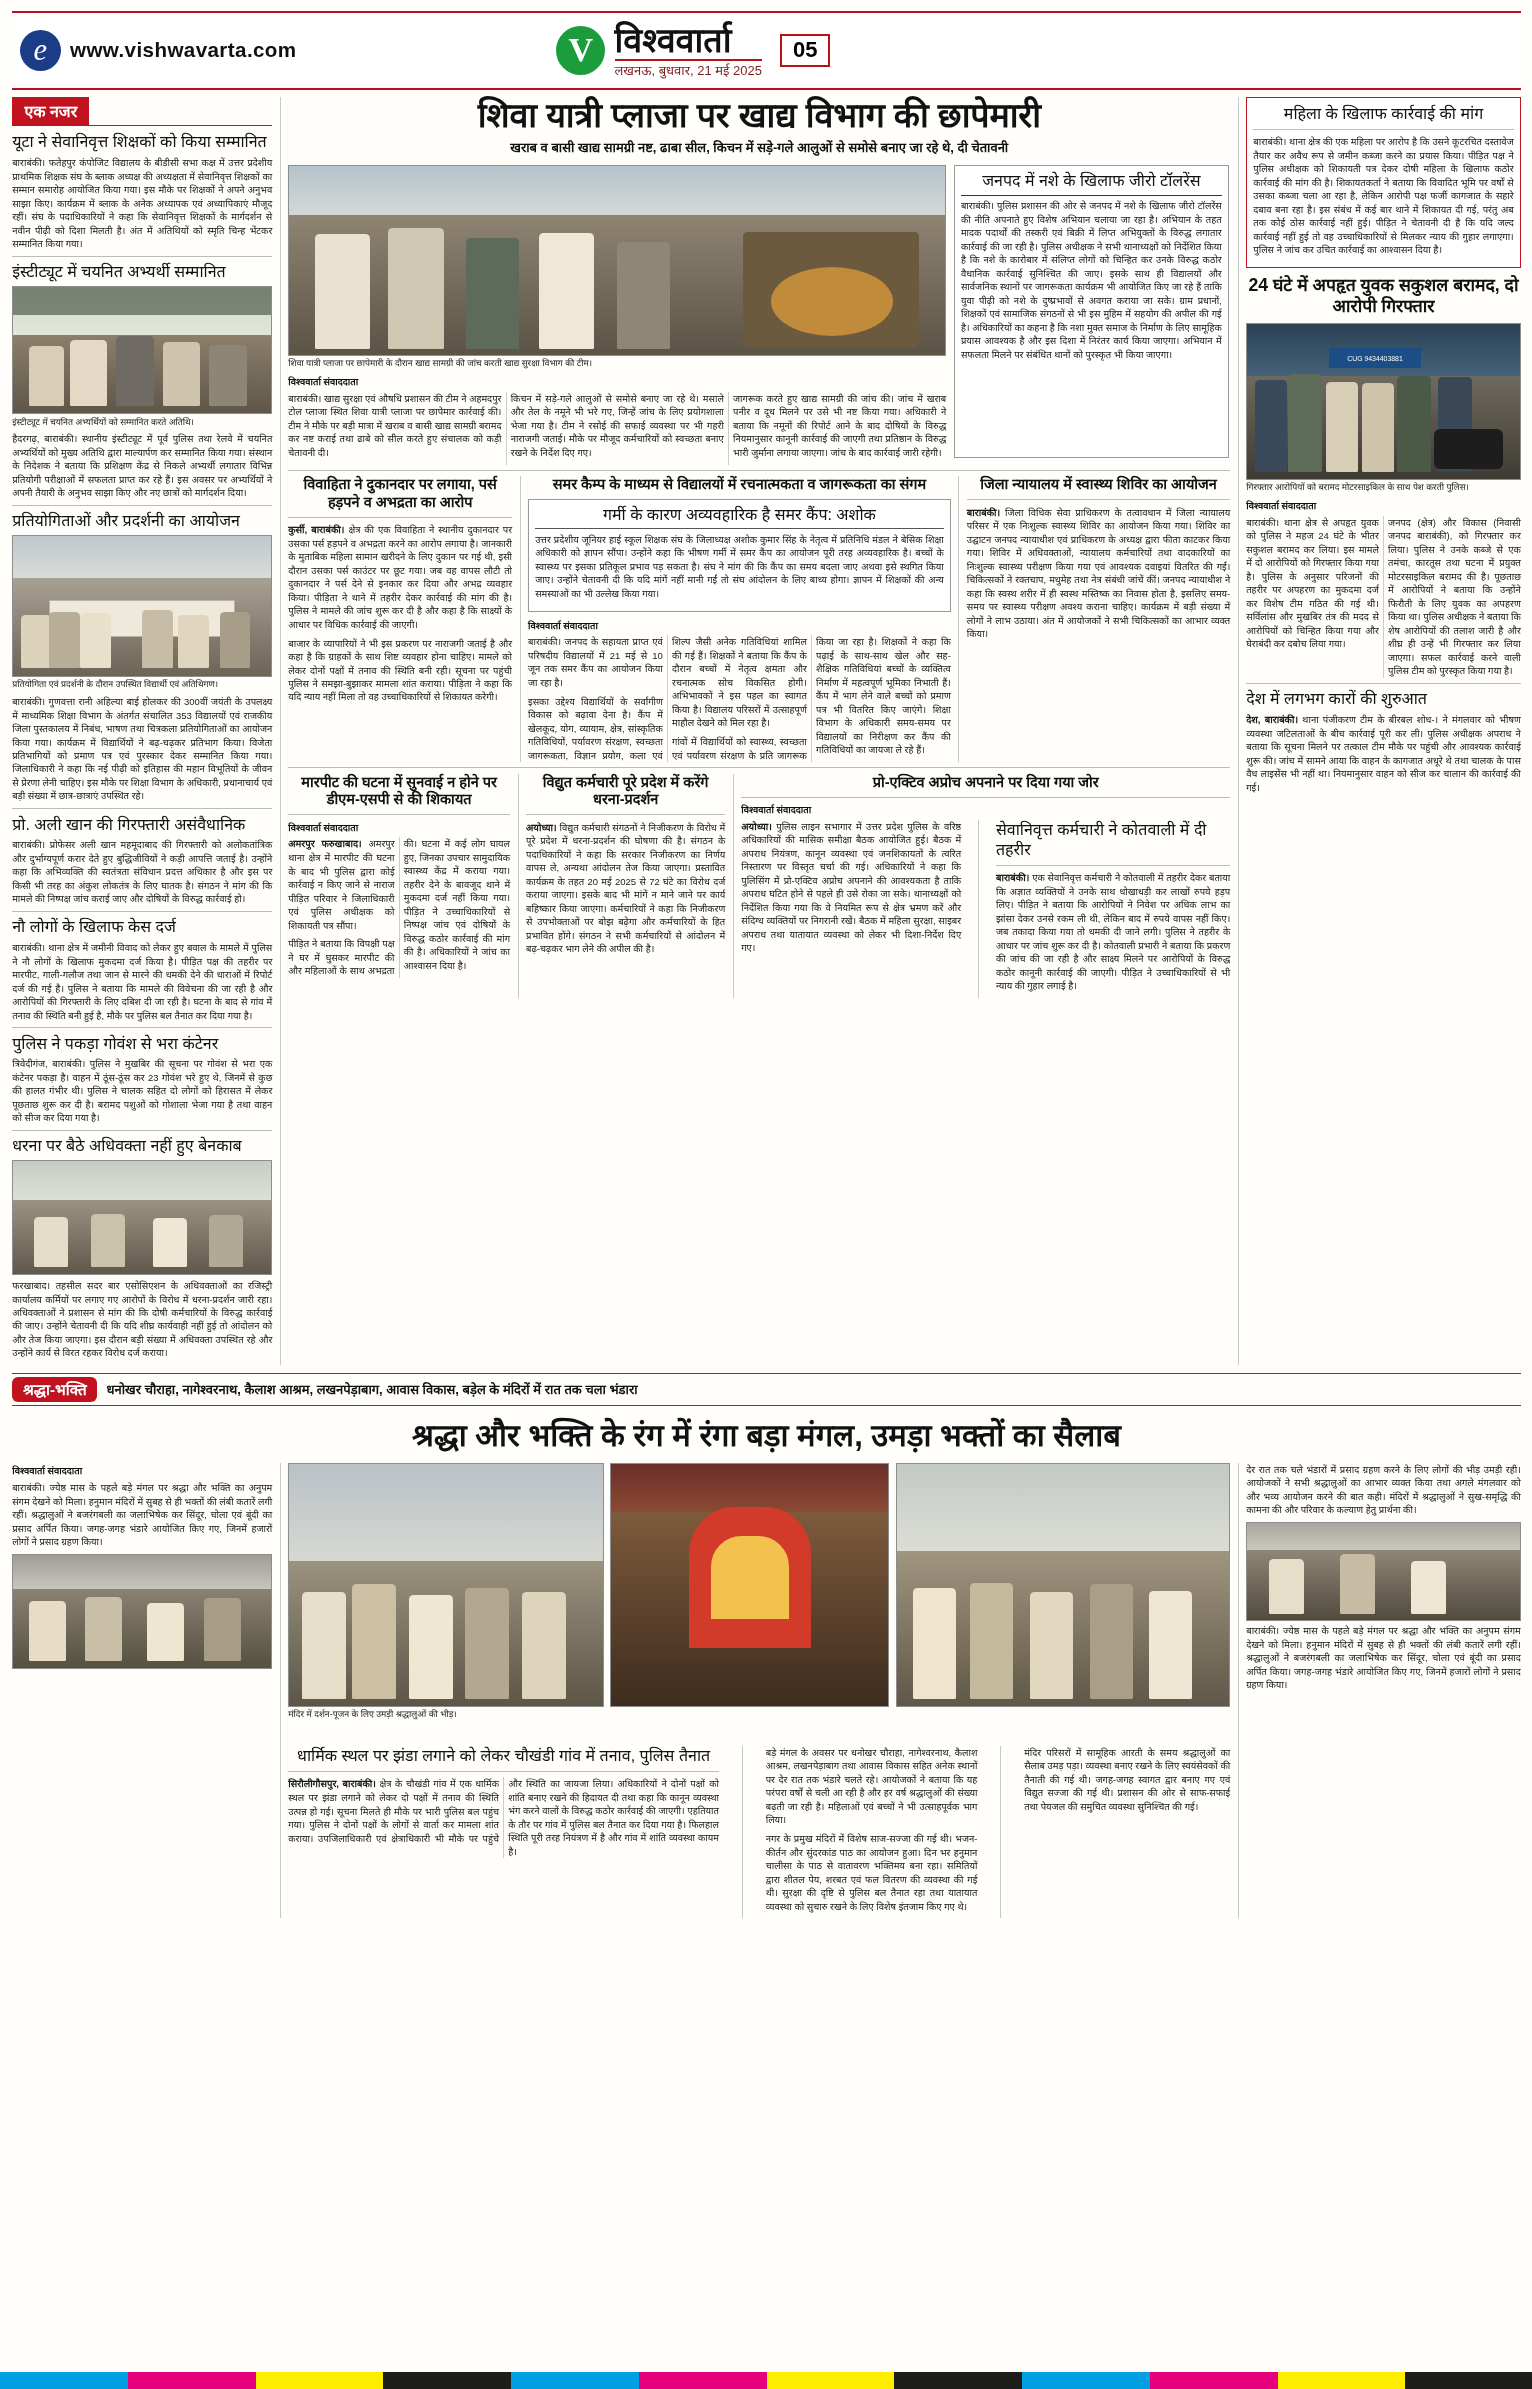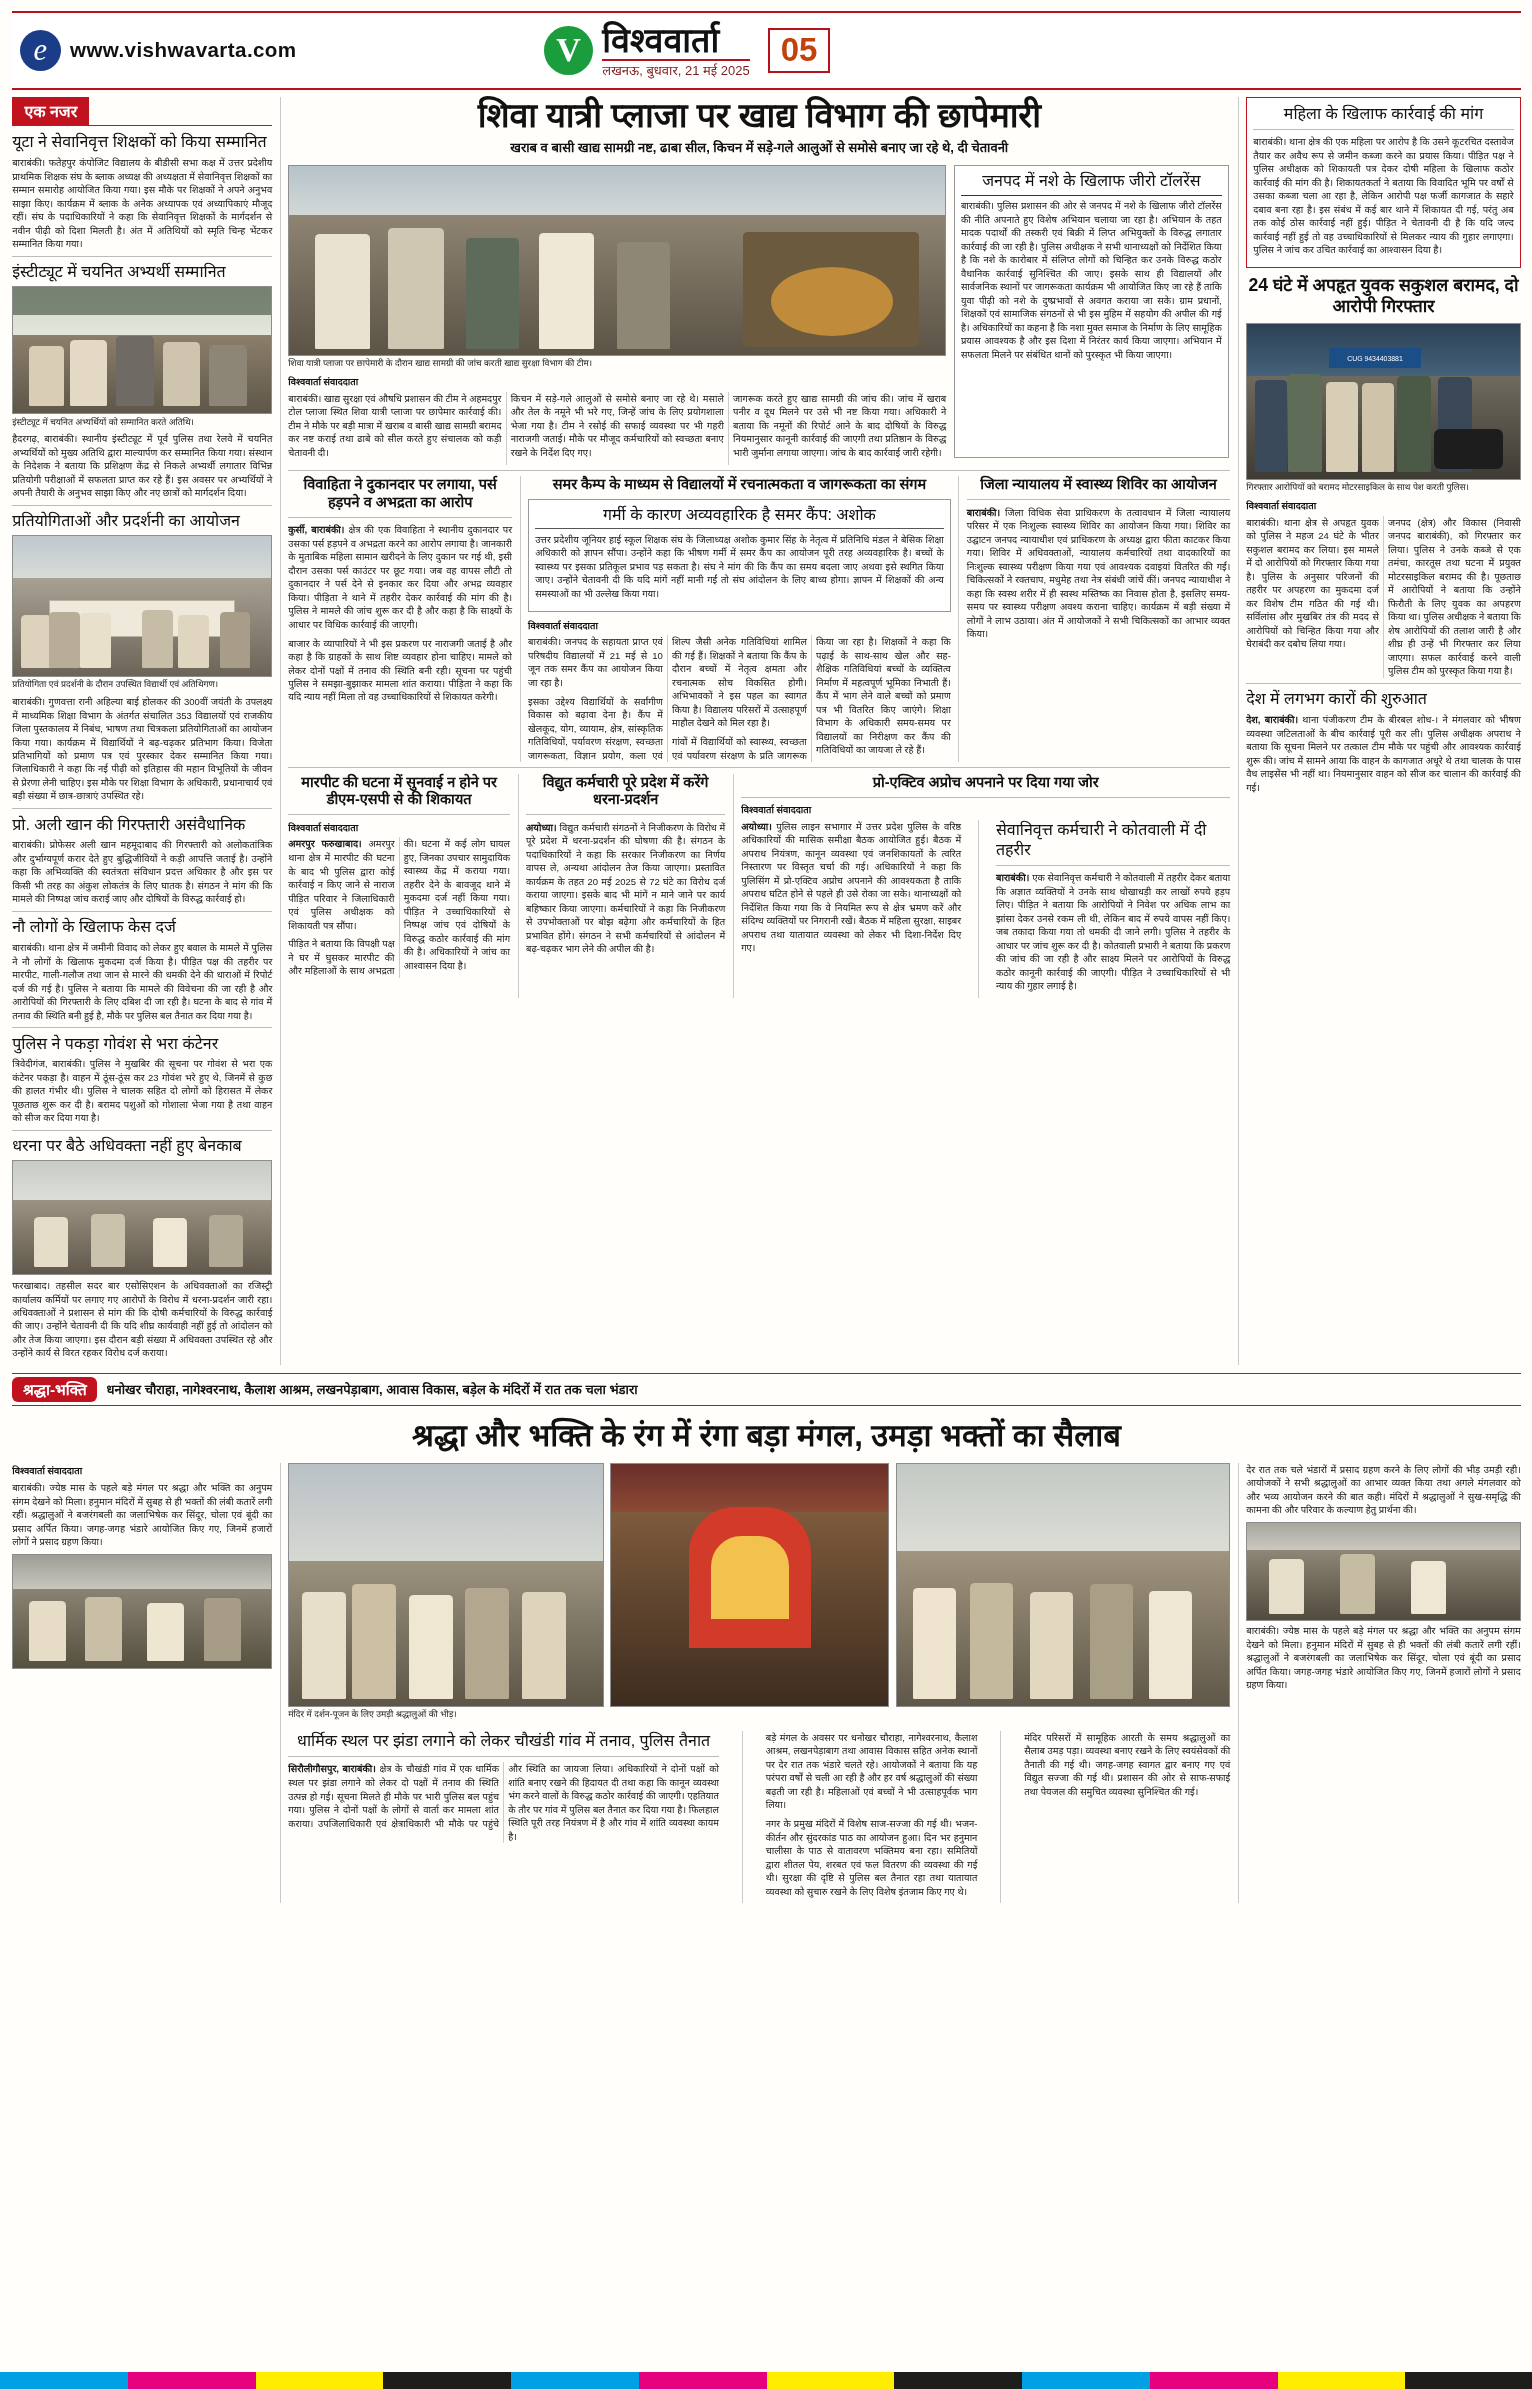--- a/index.html
+++ b/index.html
@@ -68,22 +68,22 @@
     color:#fff;font-size:34px;font-family:"Liberation Serif",serif;font-weight:700;
   }
   .brand-text { line-height:1; }
   .brand-name {
     font-size: 34px; font-weight:700; color:#111;
     border-bottom: 2.3px solid #b8111a; padding-bottom:2.3px;
   }
   .brand-sub { font-size: 13px; margin-top:3px; color:#7f1d1d; text-align:center;}
   .page-no {
     border: 2.3px solid #b8111a;
-    color:#c2410c;
-    font-size: 33px;
+    color:#000000;
+    font-size: 22px;
     font-weight:700;
     padding: 1.5px 10.7px;
     margin-left: 7.6px;
   }
 
   
   .content {
     display: flex;
     gap: 7.6px;
     margin-top: 7.6px;
@@ -536,21 +536,21 @@
           <div class="ground" style="height:64%;background:linear-gradient(#a0957f,#5f5748)"></div>
           <div class="fig" style="left:5%;width:43px;height:111px;background:#efe5cf;bottom:3%"></div>
           <div class="fig" style="left:22%;width:43px;height:116px;background:#c5b99d;bottom:3%"></div>
           <div class="fig" style="left:40%;width:43px;height:107px;background:#e2d7bf;bottom:3%"></div>
           <div class="fig" style="left:58%;width:43px;height:115px;background:#a99e86;bottom:3%"></div>
           <div class="fig" style="left:76%;width:43px;height:108px;background:#efe7d4;bottom:3%"></div>
         </div>
       </div>
       <div class="cap hindi">मंदिर में दर्शन-पूजन के लिए उमड़ी श्रद्धालुओं की भीड़।</div>
 
-      <div style="display:flex;gap:23px;margin-top:6px">
+      <div style="display:flex;gap:23px;margin-top:21px">
         <div style="width:466px">
           <h3 class="story-sm hindi" style="text-align:center">धार्मिक स्थल पर झंडा लगाने को लेकर चौखंडी गांव में तनाव, पुलिस तैनात</h3>
           <div class="hr-thin"></div>
           <div class="cols2">
             <p class="body hindi"><span class="dateline hindi">सिरौलीगौसपुर, बाराबंकी।</span> <span>क्षेत्र के चौखंडी गांव में एक धार्मिक स्थल पर झंडा लगाने को लेकर दो पक्षों में तनाव की स्थिति उत्पन्न हो गई। सूचना मिलते ही मौके पर भारी पुलिस बल पहुंच गया। पुलिस ने दोनों पक्षों के लोगों से वार्ता कर मामला शांत कराया। उपजिलाधिकारी एवं क्षेत्राधिकारी भी मौके पर पहुंचे और स्थिति का जायजा लिया। अधिकारियों ने दोनों पक्षों को शांति बनाए रखने की हिदायत दी तथा कहा कि कानून व्यवस्था भंग करने वालों के विरुद्ध कठोर कार्रवाई की जाएगी। एहतियात के तौर पर गांव में पुलिस बल तैनात कर दिया गया है। फिलहाल स्थिति पूरी तरह नियंत्रण में है और गांव में शांति व्यवस्था कायम है।</span></p>
           </div>
         </div>
         <div class="rule-v"></div>
         <div style="width:229px">
           <p class="body hindi">बड़े मंगल के अवसर पर धनोखर चौराहा, नागेश्वरनाथ, कैलाश आश्रम, लखनपेड़ाबाग तथा आवास विकास सहित अनेक स्थानों पर देर रात तक भंडारे चलते रहे। आयोजकों ने बताया कि यह परंपरा वर्षों से चली आ रही है और हर वर्ष श्रद्धालुओं की संख्या बढ़ती जा रही है। महिलाओं एवं बच्चों ने भी उत्साहपूर्वक भाग लिया।</p>

